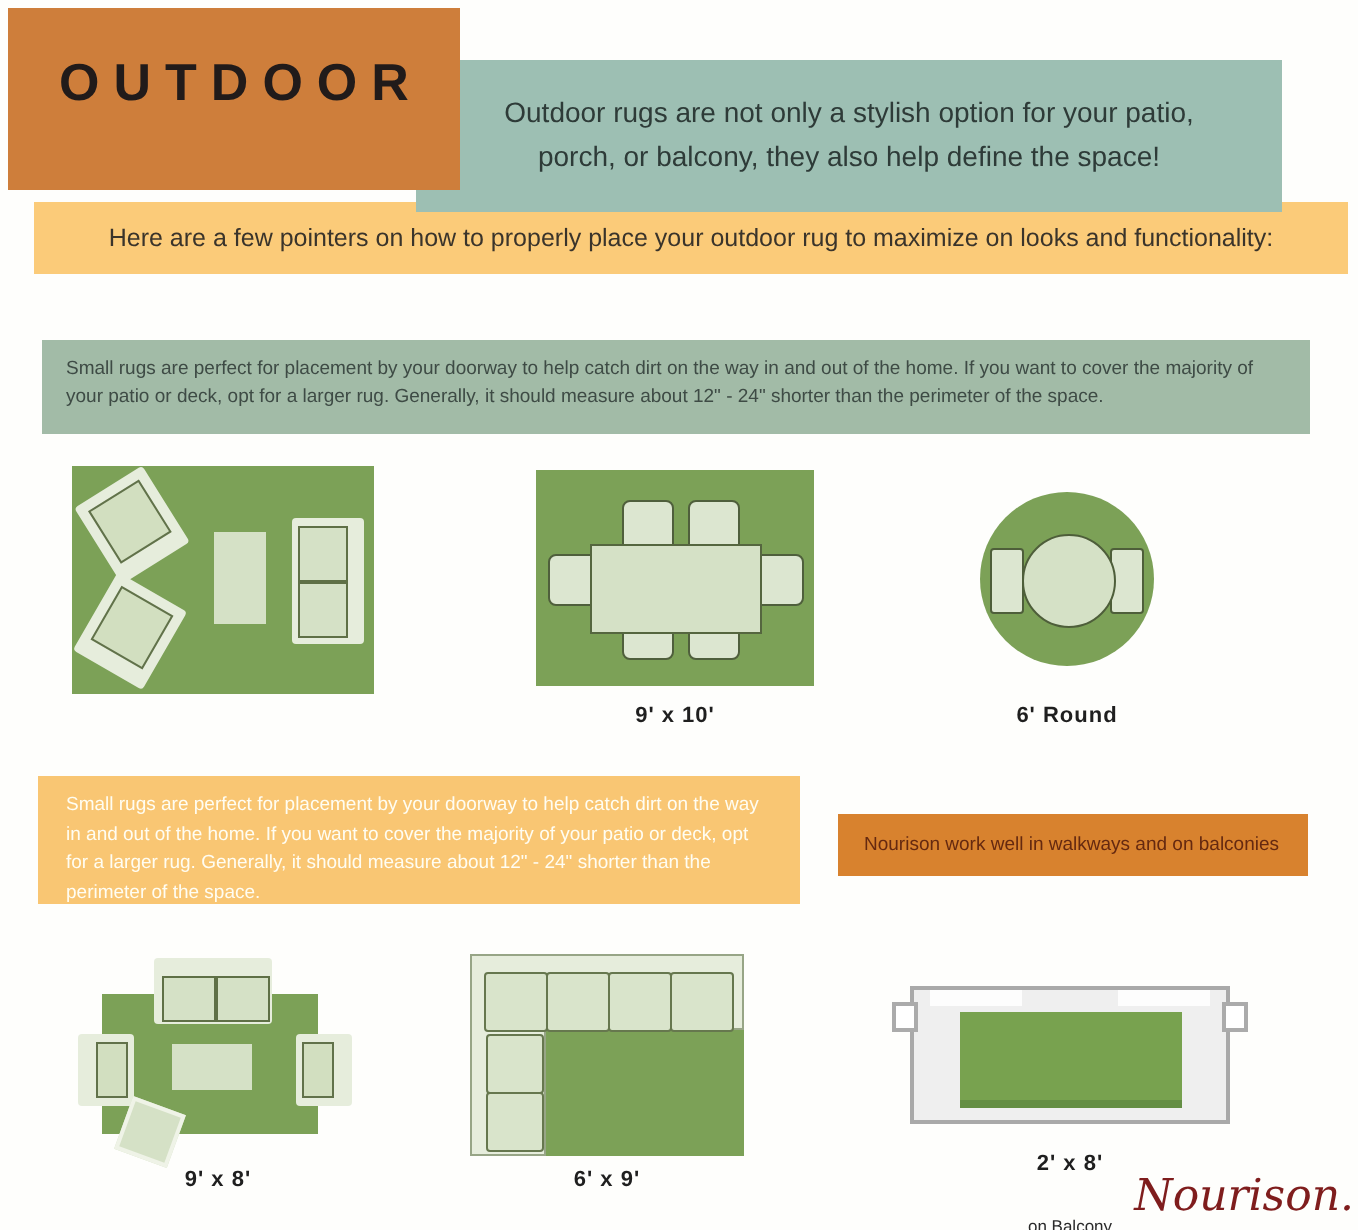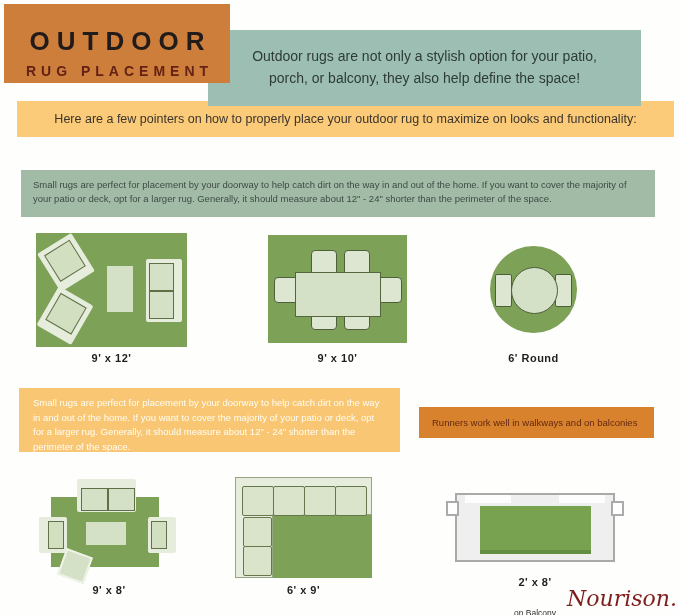--- a/index.html
+++ b/index.html
@@ -4,21 +4,21 @@
 <style>
   html,body { margin:0; padding:0; background:#ffffff; }
   #canvas {
     position:relative; width:679px; height:615px; margin:0 auto;
     background:#FEFEFC; overflow:hidden;
     font-family:"Liberation Sans", sans-serif;
   }
   .abs { position:absolute; }
 
   
-  .title-box { left:4px; top:4px; width:226px; height:79px; background:#CE7E3B; z-index:3; }
+  .title-box { left:4px; top:4px; width:226px; height:91px; background:#CE7E3B; z-index:3; }
   .title-line1 {
     left:0; right:0; top:22px; text-align:center;
     font-size:26px; font-weight:700; letter-spacing:7px; text-indent:7px; color:#211B1A;
   }
   .title-line2 {
     left:0; right:0; top:59px; text-align:center;
     font-size:14px; font-weight:700; letter-spacing:5px; text-indent:5px; color:#642115;
   }
   .intro-box {
     left:208px; top:30px; width:433px; height:76px; background:#9DBFB3; z-index:2;
@@ -100,21 +100,20 @@
     font-size:22px; color:#7f1d1d;
   }
 </style>
 </head>
 <body>
 
 <div id="canvas">
 
   <div class="abs title-box">
     <div class="abs title-line1">OUTDOOR</div>
-    <div class="abs title-line2">RUG PLACEMENT</div>
   </div>
 
   <div class="abs pointer-bar">
     <span>Here are a few pointers on how to properly place your outdoor rug to maximize on looks and functionality:</span>
   </div>
 
   <div class="abs intro-box">
     <span>Outdoor rugs are not only a stylish option for your patio, porch, or balcony, they also help define the space!</span>
   </div>
 
@@ -141,29 +140,28 @@
     <div class="dchair" style="left:6px; top:42px; width:25px; height:24px;"></div>
     <div class="dchair" style="left:107px; top:42px; width:25px; height:24px;"></div>
   </div>
 
   <div class="abs rug rug3">
     <div class="rtable"></div>
     <div class="rchair" style="left:5px;"></div>
     <div class="rchair" style="right:5px;"></div>
   </div>
 
-  <div class="abs rug-label" style="left:36px; top:352px; width:151px;">9' x 12'</div>
   <div class="abs rug-label" style="left:268px; top:352px; width:139px;">9' x 10'</div>
   <div class="abs rug-label" style="left:490px; top:352px; width:87px;">6' Round</div>
 
   <div class="abs note-yellow">
     <span>Small rugs are perfect for placement by your doorway to help catch dirt on the way in and out of the home. If you want to cover the majority of your patio or deck, opt for a larger rug. Generally, it should measure about 12" - 24" shorter than the perimeter of the space.</span>
   </div>
   <div class="abs runner-box">
-    <span>Runners work well in walkways and on balconies</span>
+    <span>Nourison work well in walkways and on balconies</span>
   </div>
 
   <div class="abs rug4-group">
     <div class="rug4"></div>
     <div class="sofa-body" style="left:38px; top:1px; width:59px; height:33px;">
       <div class="cushion" style="left:4px; top:9px; width:25px; height:21px;"></div>
       <div class="cushion" style="left:31px; top:9px; width:25px; height:21px;"></div>
     </div>
     <div class="armchair face-r" style="left:0; top:39px; width:28px; height:36px;"></div>
     <div class="armchair face-l" style="left:109px; top:39px; width:28px; height:36px;"></div>

